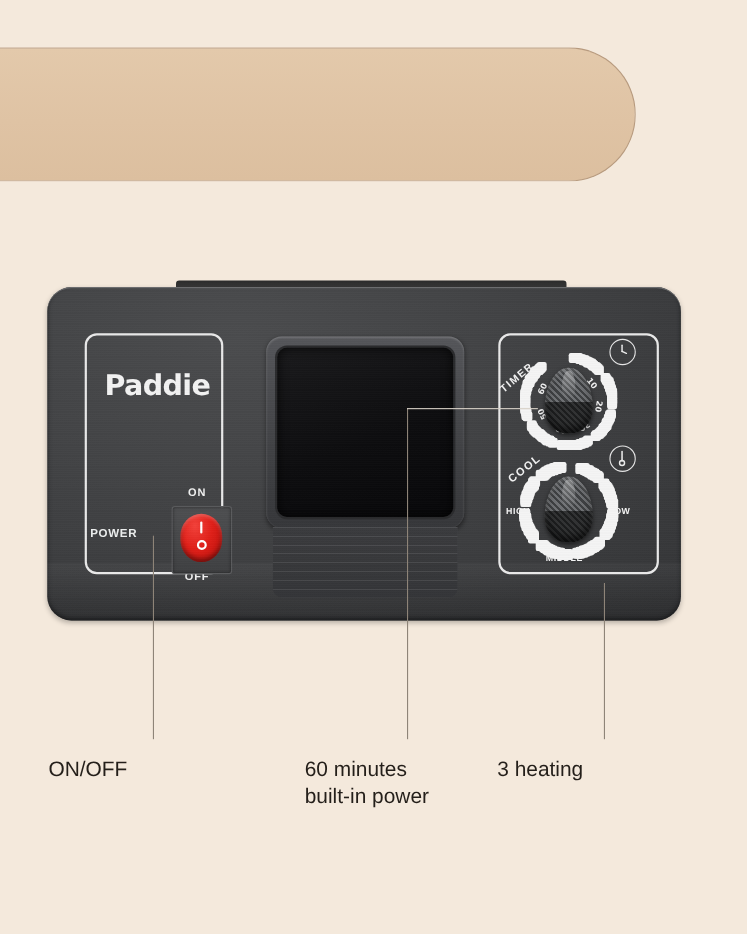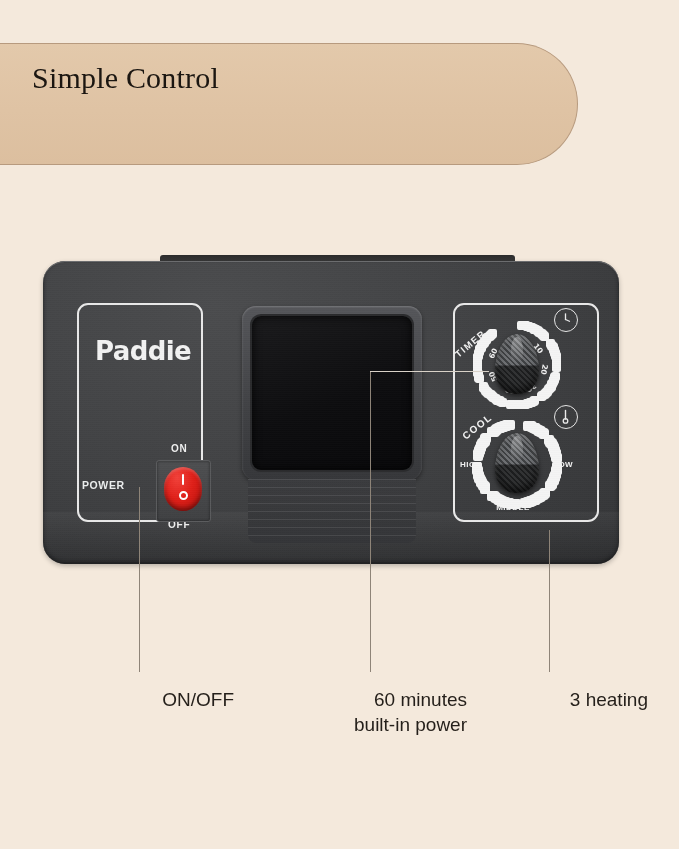--- a/index.html
+++ b/index.html
@@ -172,29 +172,28 @@
     position:absolute;width:24px;height:24px;border-radius:50%;
     border:1.6px solid #e6e6e6;box-sizing:border-box;
   }
 
   
   .cl{position:absolute;background:#8e8478;width:1.3px;}
   .cl-h{position:absolute;background:#d9d2c8;height:1.3px;}
 
   
   .cap{
-    position:absolute;text-align:right;
+    position:absolute;text-align:left;
     font-size:19px;color:#241f1a;line-height:1.33;
   }
 </style>
 </head>
 <body>
 
 <div class="banner">
-  <div class="banner-title">Simple Control</div>
 </div>
 
 <div class="device">
 
   <div class="lid-strip"></div>
 
   <div class="panel">
     <div class="panel-bottom-sheen"></div>
 
     <div class="left-box"></div>

